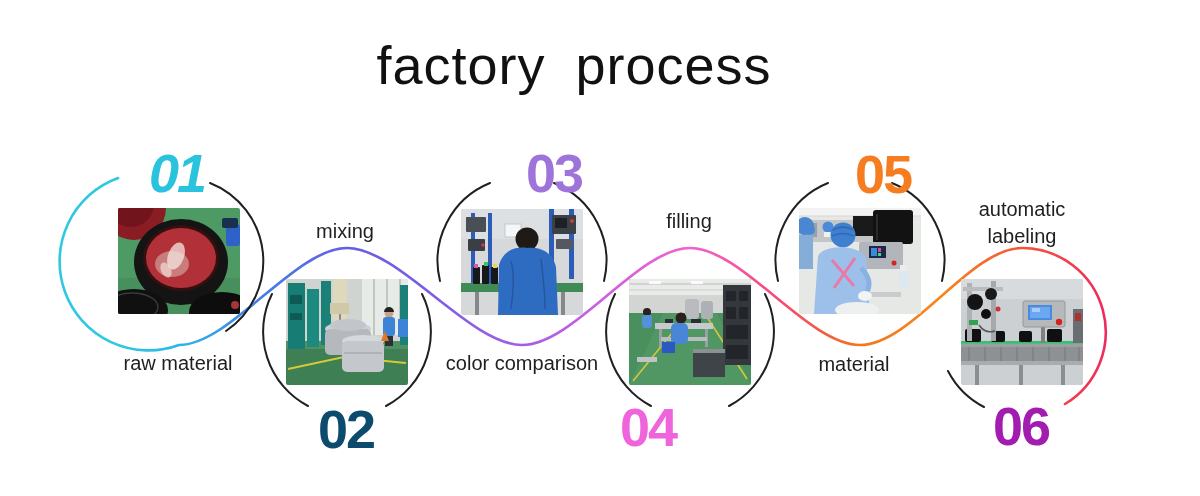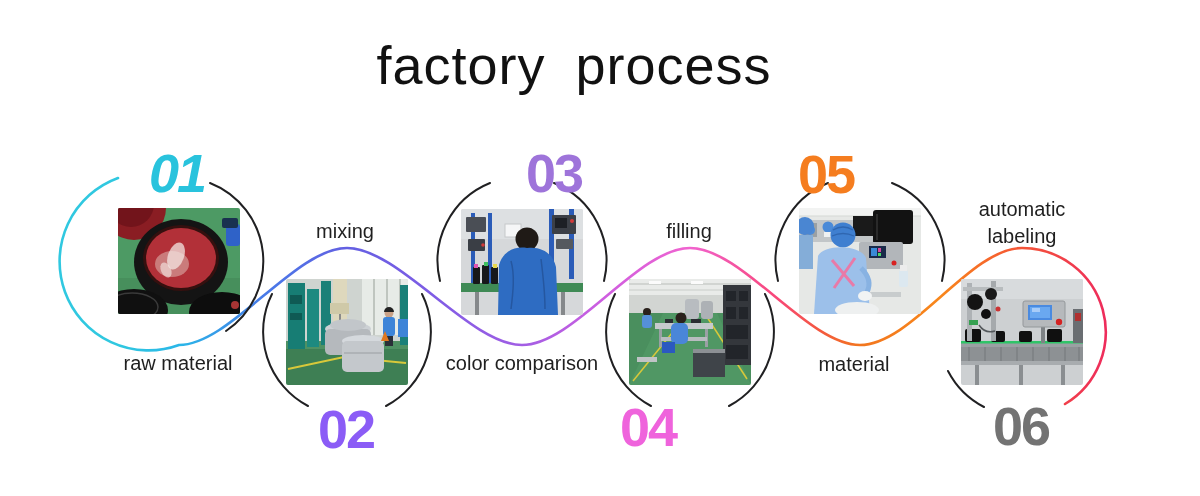--- a/index.html
+++ b/index.html
@@ -15,23 +15,23 @@
   }
   .step-number{
     position:absolute;transform:translate(-50%,-50%);
     font-size:54px;font-weight:700;letter-spacing:-2px;white-space:nowrap;
   }
   .step-label{
     position:absolute;transform:translateX(-50%);
     font-size:20px;line-height:27px;color:#1f1f1f;text-align:center;
   }
   .n1{left:177px;top:173px;} .n2{left:346px;top:429px;} .n3{left:522px;top:173px;}
-  .n4{left:648px;top:427px;} .n5{left:826px;top:174px;} .n6{left:1021px;top:426px;}
+  .n4{left:648px;top:427px;} .n5{left:883px;top:174px;} .n6{left:1021px;top:426px;}
   .l1{left:178px;top:350px;width:150px;} .l2{left:345px;top:218px;width:120px;}
-  .l3{left:522px;top:350px;width:180px;} .l4{left:689px;top:218px;width:120px;text-align:center;}
+  .l3{left:522px;top:350px;width:180px;} .l4{left:689px;top:208px;width:120px;text-align:center;}
   .l5{left:854px;top:351px;width:140px;} .l6{left:1022px;top:196px;width:150px;}
 </style>
 </head>
 <body>
 
 <div id="stage">
 
   <svg id="wave-svg" width="1200" height="496" viewBox="0 0 1200 496">
     <defs>
       <linearGradient id="waveGrad" gradientUnits="userSpaceOnUse" x1="118" y1="0" x2="1106" y2="0">
@@ -286,25 +286,25 @@
         <circle cx="98" cy="43" r="3.2" fill="#d42222"></circle>
         <rect x="112" y="30" width="10" height="34" fill="#6a6e72"></rect>
         <rect x="114" y="34" width="6" height="8" fill="#b03030"></rect>
       </g>
     </g>
   </svg>
 
   <div class="title">factory process</div>
 
   <div class="step-number n1" style="color: rgb(41, 195, 221); font-style: italic;">01</div>
-  <div class="step-number n2" style="color: #8b5cf6;">02</div>
+  <div class="step-number n2" style="color: #0c4a6e;">02</div>
   <div class="step-number n3" style="color: rgb(158, 116, 218); margin-left: 32px;">03</div>
   <div class="step-number n4" style="color: rgb(239, 99, 220);">04</div>
   <div class="step-number n5" style="color: rgb(245, 125, 31);">05</div>
-  <div class="step-number n6" style="color: #737373;">06</div>
+  <div class="step-number n6" style="color: #a21caf;">06</div>
 
   <div class="step-label l1">raw material</div>
   <div class="step-label l2">mixing</div>
   <div class="step-label l3">color comparison</div>
   <div class="step-label l4">filling</div>
   <div class="step-label l5">material</div>
   <div class="step-label l6">automatic labeling</div>
 
 </div>
 

